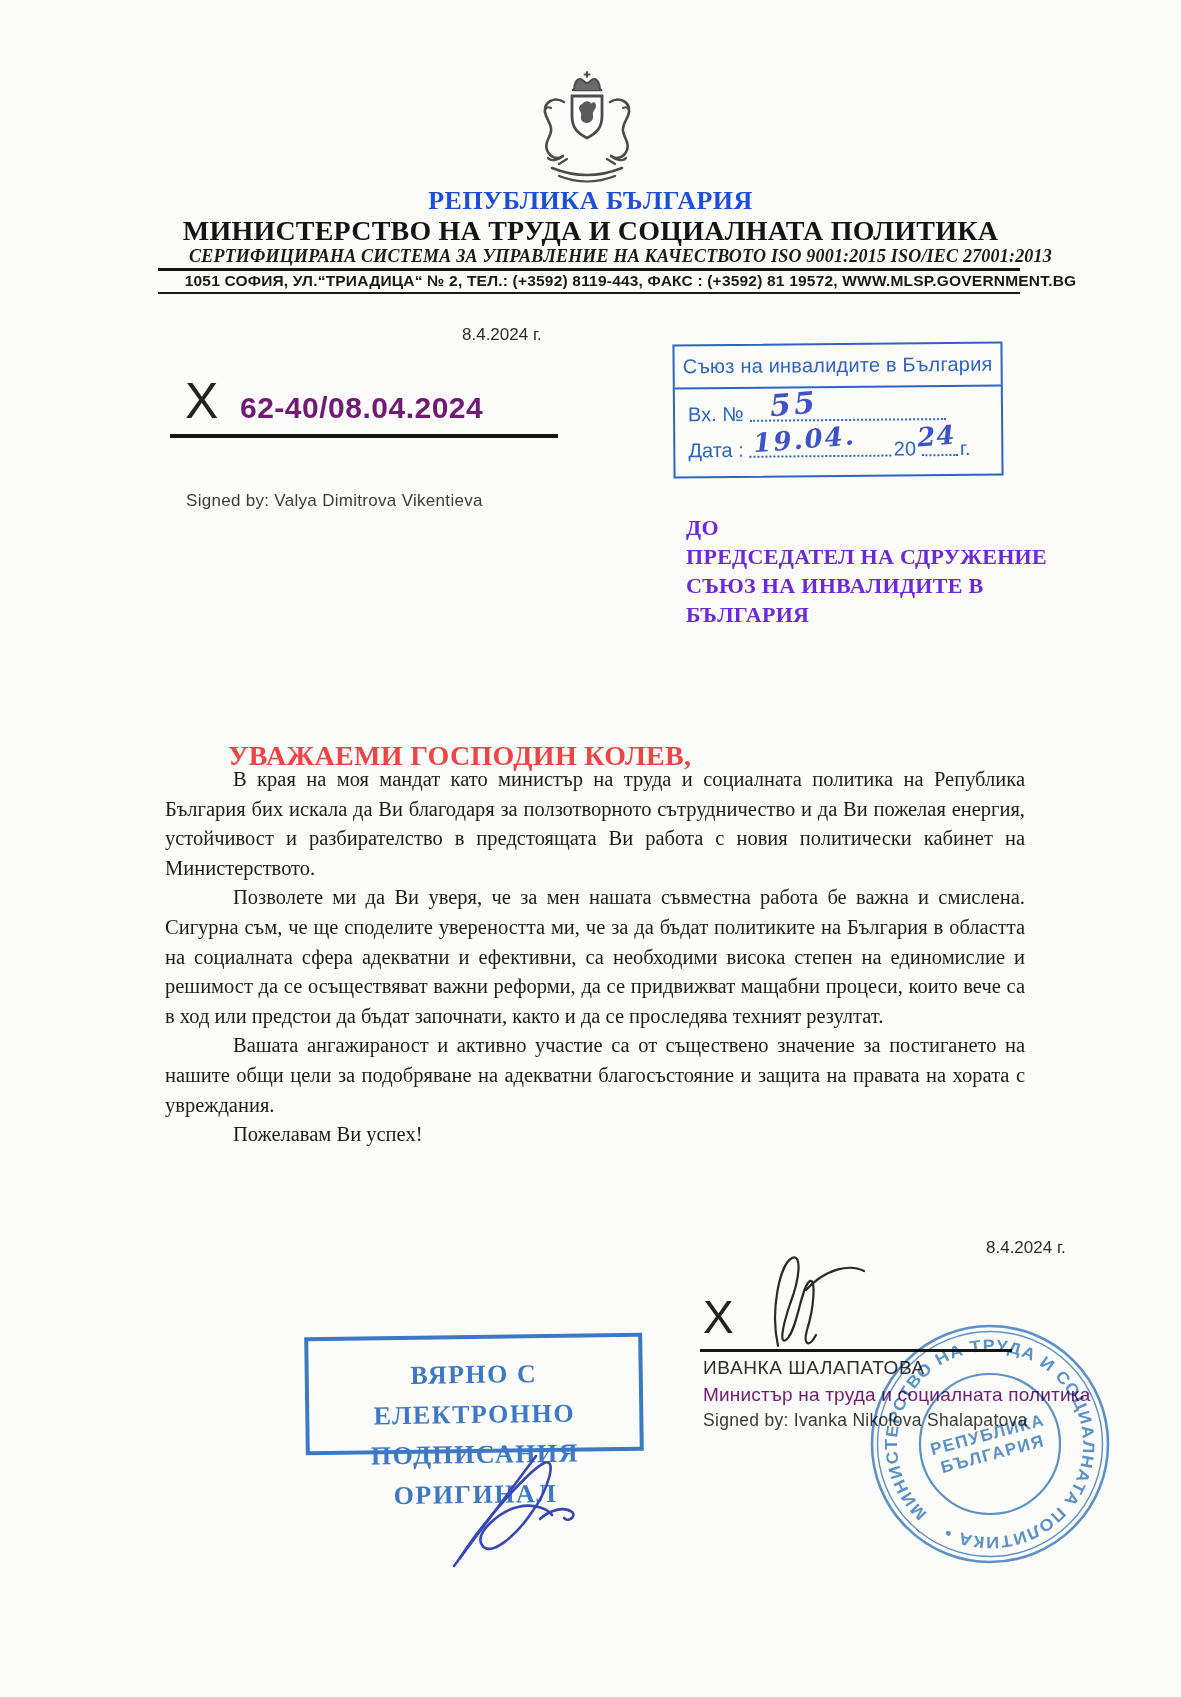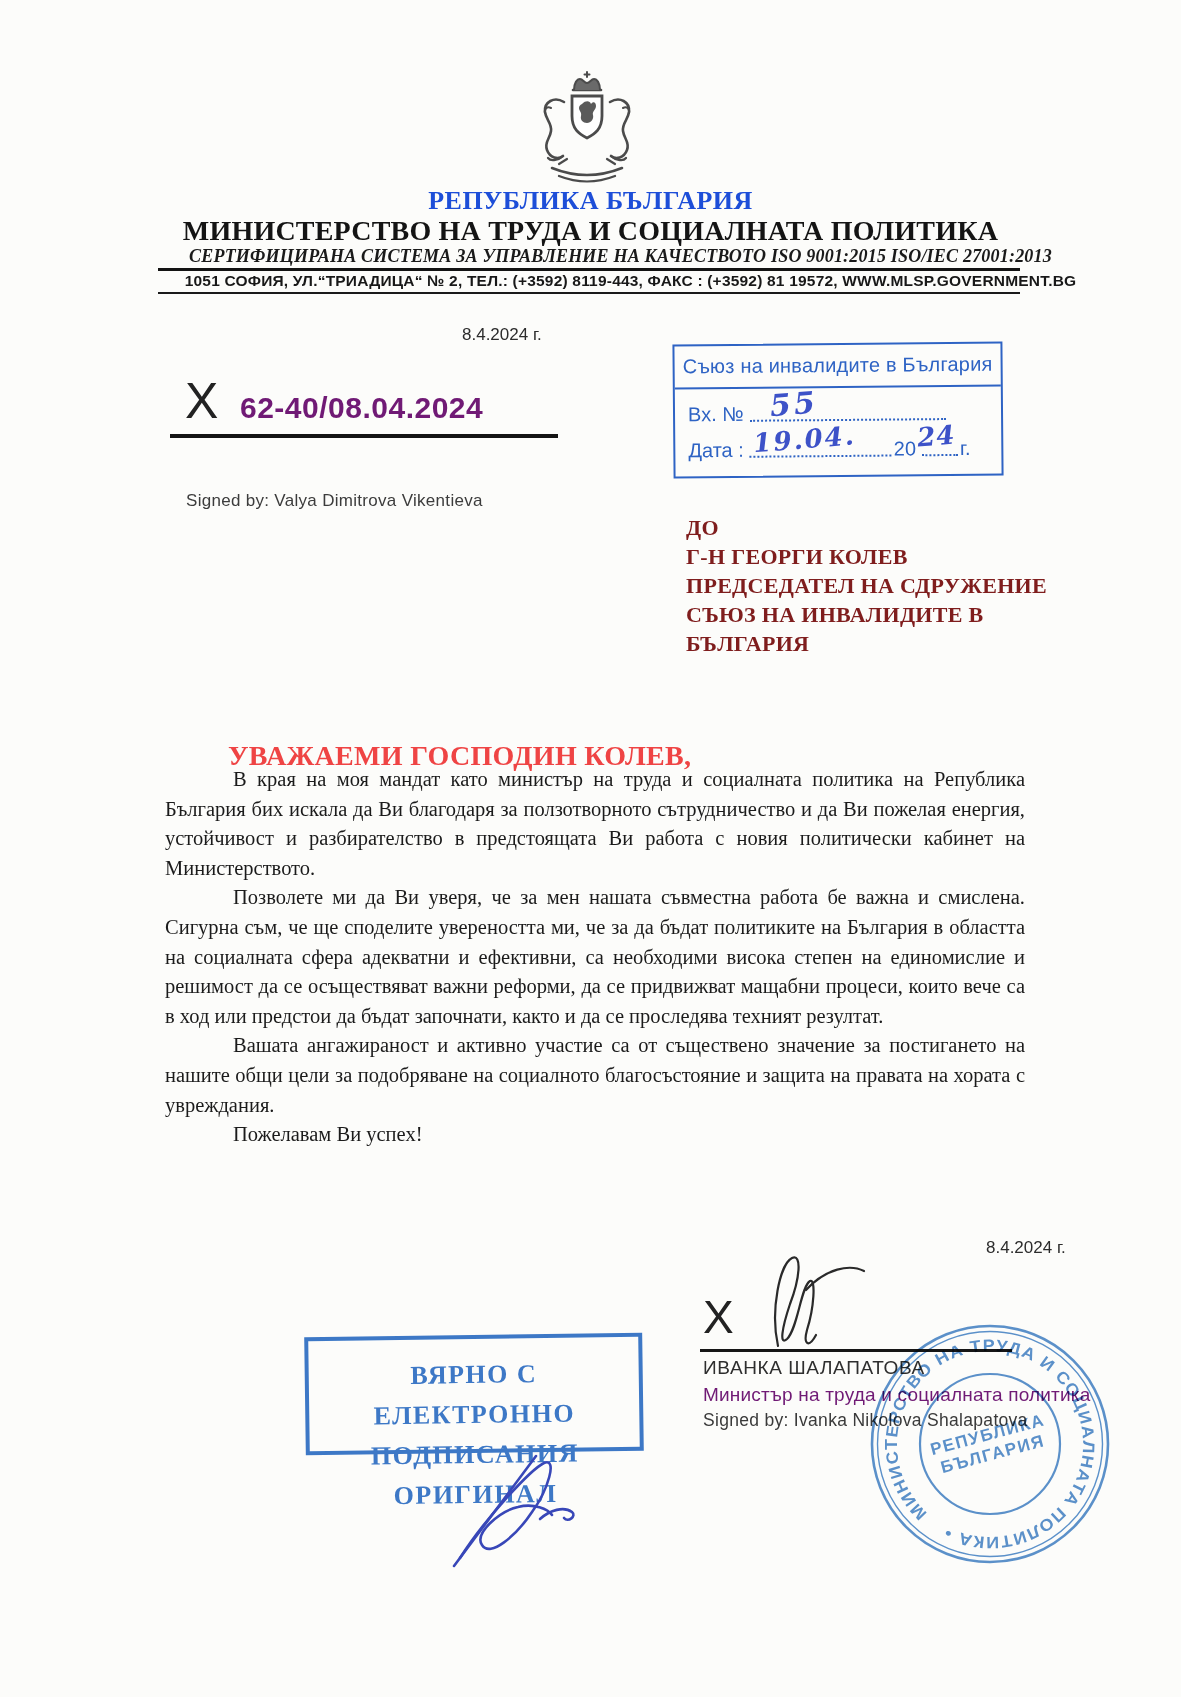--- a/index.html
+++ b/index.html
@@ -55,21 +55,21 @@
   .hand-24{top:-16px;left:242px;font-size:26px;letter-spacing:1px;}
 
   
   .ref-x{top:372px;left:185px;font-size:50px;font-weight:400;color:#222;}
   .ref-num{top:391px;left:240px;font-size:30px;color:#701a75;letter-spacing:0.5px;font-weight:bold;}
   .ref-line{top:434px;left:170px;width:388px;height:3.5px;background:#141414;}
   .signed-by-1{top:491px;left:186px;font-size:17px;color:#3c3c3c;letter-spacing:0.3px;}
 
   
   .recipient{top:513px;left:686px;font-size:22px;font-weight:bold;
-    line-height:29px;color:#7f1d1d;letter-spacing:0.3px;}
+    line-height:29px;color:#6d28d9;letter-spacing:0.3px;}
 
   
   .salutation{top:740px;left:228px;font-size:28px;font-weight:bold;color:#ef4444;letter-spacing:0.3px;}
   .body-text{top:765px;left:165px;width:860px;}
   .body-text p{margin:0;font-size:20.5px;line-height:29.6px;
     text-align:justify;text-indent:68px;color:#1b1b1b;}
   .body-text p.no-just{text-align:left;}
 
   .date-bottom{top:1238px;left:986px;font-size:17px;color:#2c2c2c;}
 
@@ -150,31 +150,30 @@
     </div>
   </div>
 
   <div class="abs ref-x sans">X</div>
   <div class="abs ref-num sans">62-40/08.04.2024</div>
   <div class="abs ref-line"></div>
   <div class="abs signed-by-1 sans">Signed by: Valya Dimitrova Vikentieva</div>
 
   <div class="abs recipient">
     <div>ДО</div>
-    <div>Г-Н ГЕОРГИ КОЛЕВ</div>
     <div>ПРЕДСЕДАТЕЛ НА СДРУЖЕНИЕ</div>
     <div>СЪЮЗ НА ИНВАЛИДИТЕ В</div>
     <div>БЪЛГАРИЯ</div>
   </div>
 
   <div class="abs salutation">УВАЖАЕМИ ГОСПОДИН КОЛЕВ,</div>
   <div class="abs body-text">
     <p>В края на моя мандат като министър на труда и социалната политика на Република България бих искала да Ви благодаря за ползотворното сътрудничество и да Ви пожелая енергия, устойчивост и разбирателство в предстоящата Ви работа с новия политически кабинет на Министерството.</p>
     <p>Позволете ми да Ви уверя, че за мен нашата съвместна работа бе важна и смислена. Сигурна съм, че ще споделите увереността ми, че за да бъдат политиките на България в областта на социалната сфера адекватни и ефективни, са необходими висока степен на единомислие и решимост да се осъществяват важни реформи, да се придвижват мащабни процеси, които вече са в ход или предстои да бъдат започнати, както и да се проследява техният резултат.</p>
-    <p>Вашата ангажираност и активно участие са от съществено значение за постигането на нашите общи цели за подобряване на социалното благосъстояние и защита на правата на хората с увреждания.</p>
+    <p>Вашата ангажираност и активно участие са от съществено значение за постигането на нашите общи цели за подобряване на адекватни благосъстояние и защита на правата на хората с увреждания.</p>
     <p class="no-just">Пожелавам Ви успех!</p>
   </div>
 
   <div class="abs date-bottom sans">8.4.2024 г.</div>
 
   <svg class="abs sig-scribble-black" width="125" height="112" viewBox="0 0 125 112">
     <g stroke="#2a2a2a" fill="none" stroke-width="2.2" stroke-linecap="round">
       <path d="M30,98 C22,62 32,16 44,10 C54,5 52,30 42,56 C34,80 31,98 39,91 C50,80 53,38 62,33 C68,30 66,60 59,82 C55,97 61,100 68,87"></path>
       <path d="M58,42 C78,20 102,16 116,23"></path>
     </g>

